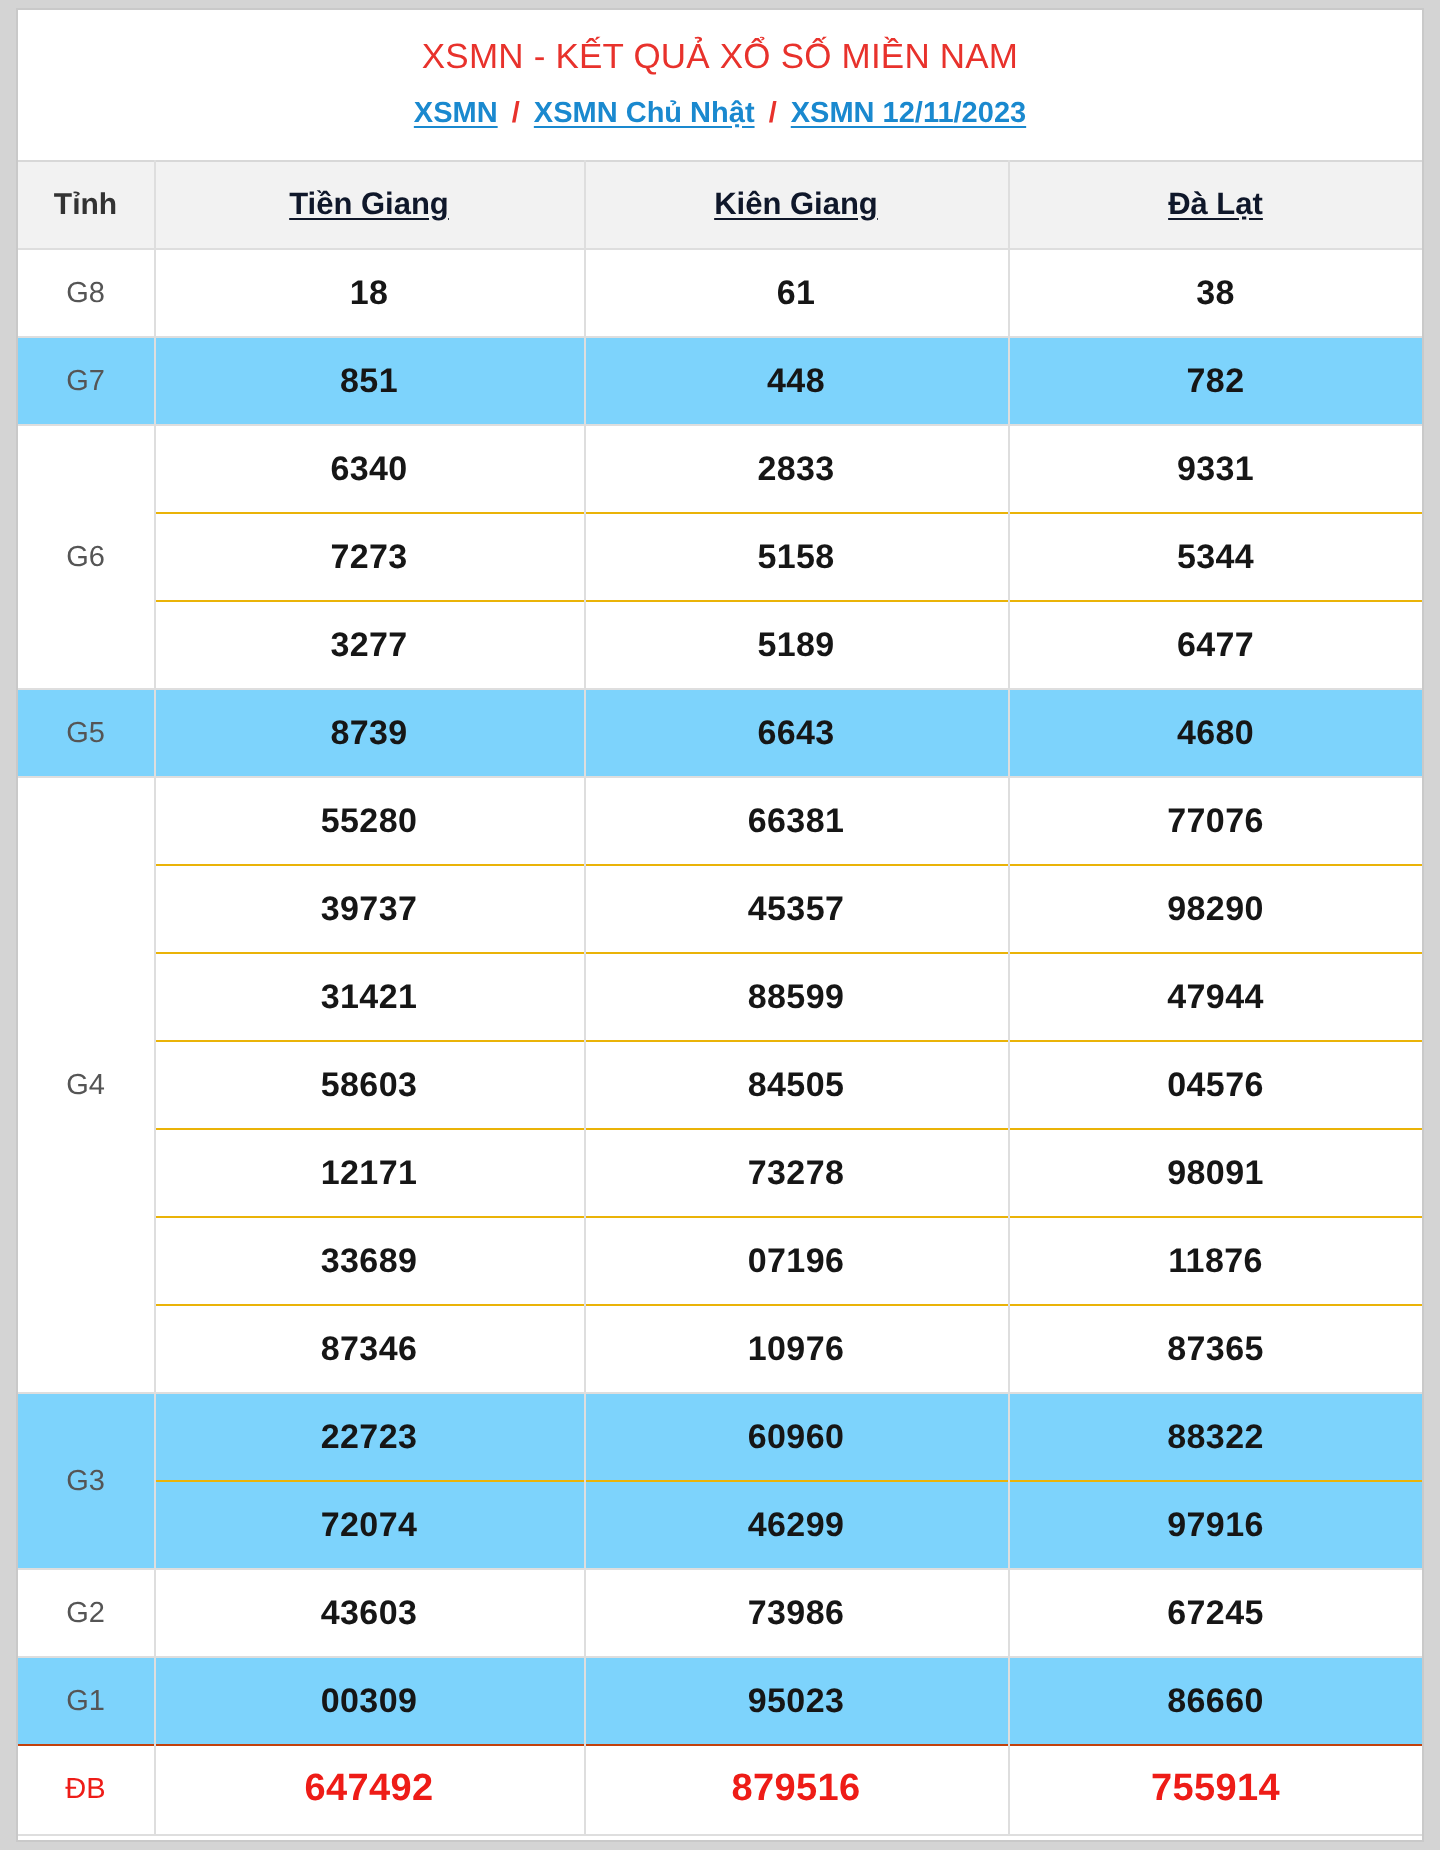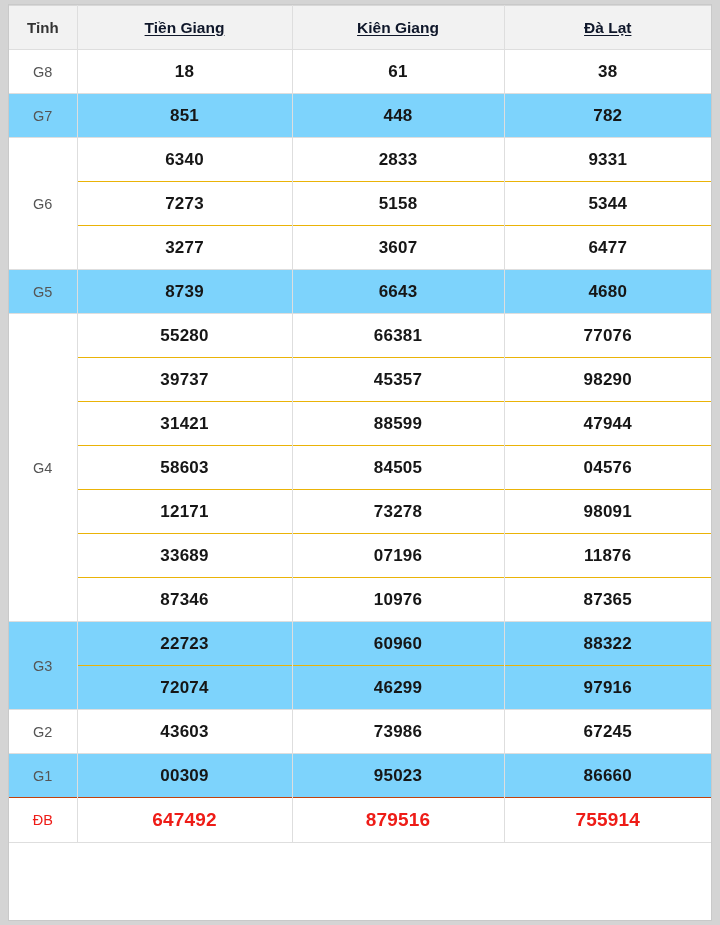--- a/index.html
+++ b/index.html
@@ -130,20 +130,31 @@
   tr.special td.lbl { color: #ee1c17; font-size: 14.5px; font-weight: 400; }
   tr.special td.num { color: #ee1c17; font-size: 19px; font-weight: bold; }
 
   .table-bottom-edge { border-top: 1px solid #dedede; height: 10px; background:#fff; }
 </style>
 </head>
 <body>
 
 <div class="page-frame">
 
+  <div class="result-header">
+    <div class="result-title">XSMN - KẾT QUẢ XỔ SỐ MIỀN NAM</div>
+
+    <div class="breadcrumb">
+      <a href="#">XSMN</a>
+      <span class="sep">/</span>
+      <a href="#">XSMN Chủ Nhật</a>
+      <span class="sep">/</span>
+      <a href="#">XSMN 12/11/2023</a>
+    </div>
+  </div>
 
   <table class="result-table">
     <colgroup>
       <col class="c-label">
         <col class="c-prov1">
         <col class="c-prov2">
         <col class="c-prov3">
     </colgroup>
     <tbody id="table-body">
         <tr class="head-row">
@@ -170,21 +181,21 @@
           <td class="num">2833</td>
           <td class="num">9331</td>
         </tr>
         <tr class="sub r-h">
           <td class="num">7273</td>
           <td class="num">5158</td>
           <td class="num">5344</td>
         </tr>
         <tr class="sub r-h">
           <td class="num">3277</td>
-          <td class="num">3607</td>
+          <td class="num">5189</td>
           <td class="num">6477</td>
         </tr>
         <tr class="grp band r-h">
           <td class="lbl" rowspan="1">G5</td>
           <td class="num">8739</td>
           <td class="num">6643</td>
           <td class="num">4680</td>
         </tr>
         <tr class="grp r-h">
           <td class="lbl" rowspan="7">G4</td>

